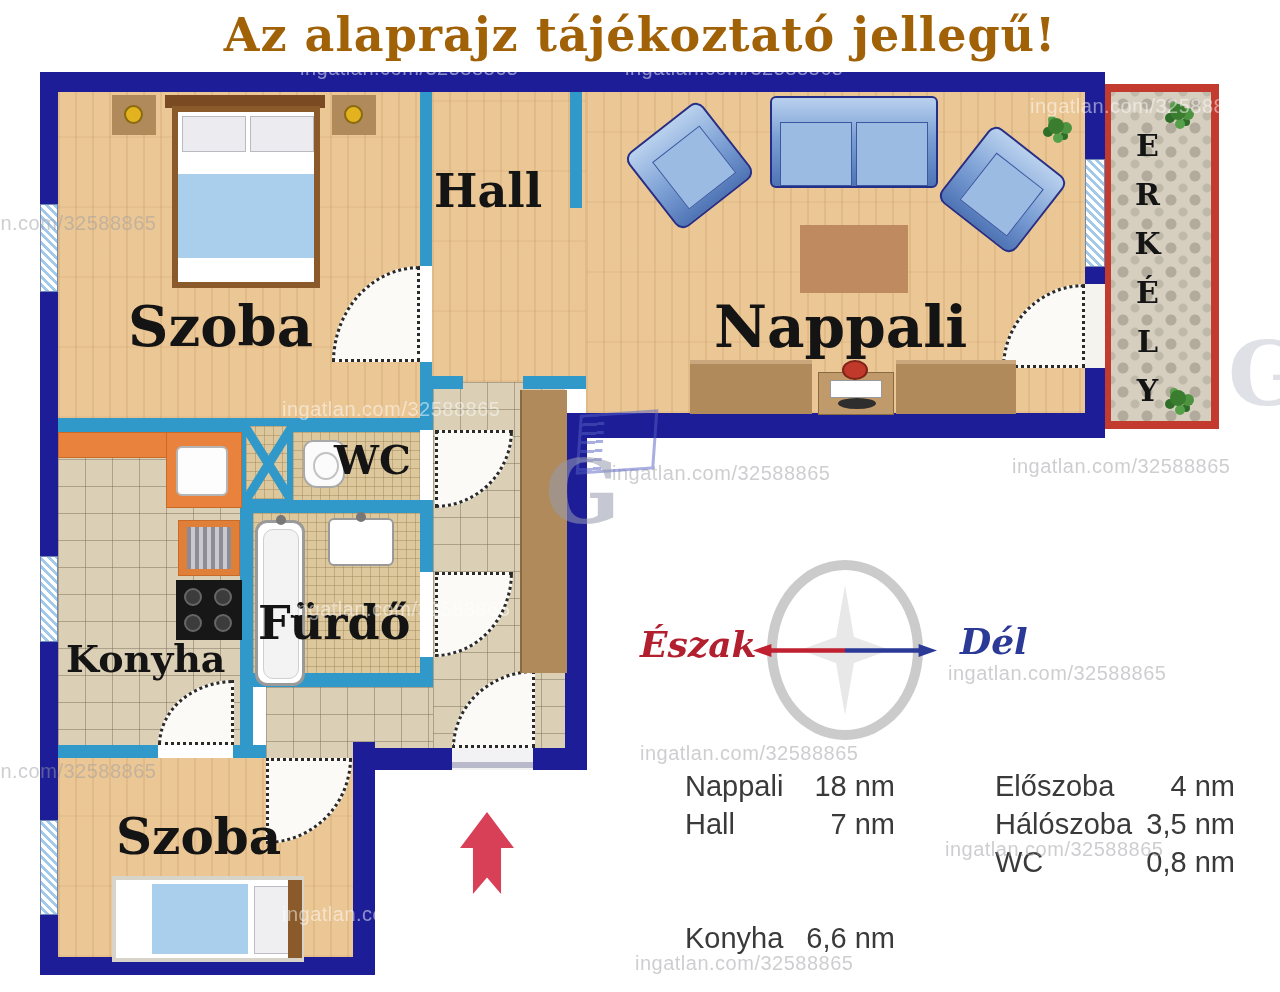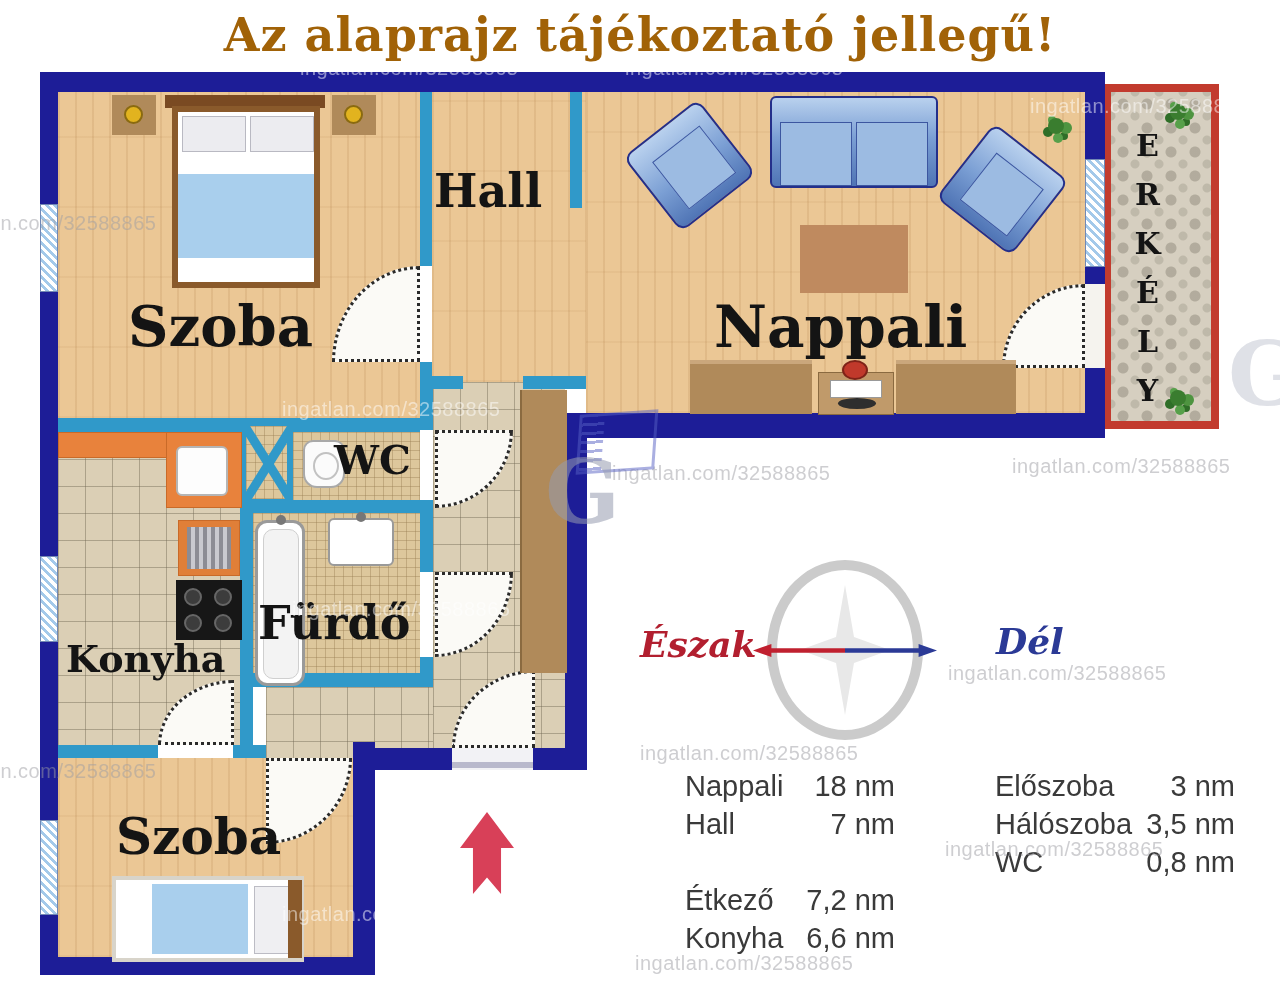--- a/index.html
+++ b/index.html
@@ -54,21 +54,21 @@
   
   #compass-ring{left:767px;top:560px;width:156px;height:180px;border:10px solid #cbcbcb;border-radius:50%;box-sizing:border-box;}
   #compass-star{left:800px;top:585px;width:90px;height:130px;background:#e8e8e8;
     clip-path:polygon(50% 0,60% 40%,100% 50%,60% 60%,50% 100%,40% 60%,0 50%,40% 40%);}
   #needle-red{left:753px;top:644px;width:92px;height:13px;background:#c0202f;
     clip-path:polygon(0 50%,20% 0,20% 32%,100% 32%,100% 68%,20% 68%,20% 100%);}
   #needle-blue{left:845px;top:644px;width:92px;height:13px;background:#2b3a96;
     clip-path:polygon(100% 50%,80% 0,80% 32%,0 32%,0 68%,80% 68%,80% 100%);}
   .compass-label{font-size:36px;font-style:italic;font-weight:bold;}
   #north-label{left:640px;top:623px;color:#b21f2f;}
-  #south-label{left:996px;top:620px;color:#2b3a96;}
+  #south-label{left:960px;top:620px;color:#2b3a96;}
   .leg-row{font-family:"Liberation Sans",sans-serif;font-size:29px;color:#3a3a3a;height:34px;}
   .leg-row .nm{position:absolute;left:0;}
   .leg-row .ar{position:absolute;right:0;}
   #north-arrow{left:460px;top:812px;width:54px;height:82px;background:#d84058;
     clip-path:polygon(50% 0,100% 44%,76% 44%,76% 100%,50% 80%,24% 100%,24% 44%,0 44%);}
   
   .logoG{font-size:88px;font-weight:bold;color:rgba(150,155,175,.55);line-height:1;}
   .logoflag{width:78px;height:60px;border:3px solid rgba(85,95,195,.5);box-sizing:border-box;
     transform:skewX(-8deg) rotate(-4deg);
     background:repeating-linear-gradient(0deg, rgba(85,95,195,.5) 0 3px, transparent 3px 9px);
@@ -229,31 +229,27 @@
   <div class="abs" id="north-arrow"></div>
 
   <div class="abs leg-row" style="left:685px;top:770px;width:210px;">
     <span class="nm">Nappali</span>
       <span class="ar">18 nm</span>
     </div>
   <div class="abs leg-row" style="left:685px;top:808px;width:210px;">
     <span class="nm">Hall</span>
       <span class="ar">7 nm</span>
     </div>
-  <div class="abs leg-row" style="left:685px;top:884px;width:210px;">
-    <span class="nm">Étkező</span>
-      <span class="ar">7,2 nm</span>
-    </div>
   <div class="abs leg-row" style="left:685px;top:922px;width:210px;">
     <span class="nm">Konyha</span>
       <span class="ar">6,6 nm</span>
     </div>
   <div class="abs leg-row" style="left:995px;top:770px;width:240px;">
     <span class="nm">Előszoba</span>
-      <span class="ar">3 nm</span>
+      <span class="ar">4 nm</span>
     </div>
   <div class="abs leg-row" style="left:995px;top:808px;width:240px;">
     <span class="nm">Hálószoba</span>
       <span class="ar">3,5 nm</span>
     </div>
   <div class="abs leg-row" style="left:995px;top:846px;width:240px;">
     <span class="nm">WC</span>
       <span class="ar">0,8 nm</span>
     </div>
 

